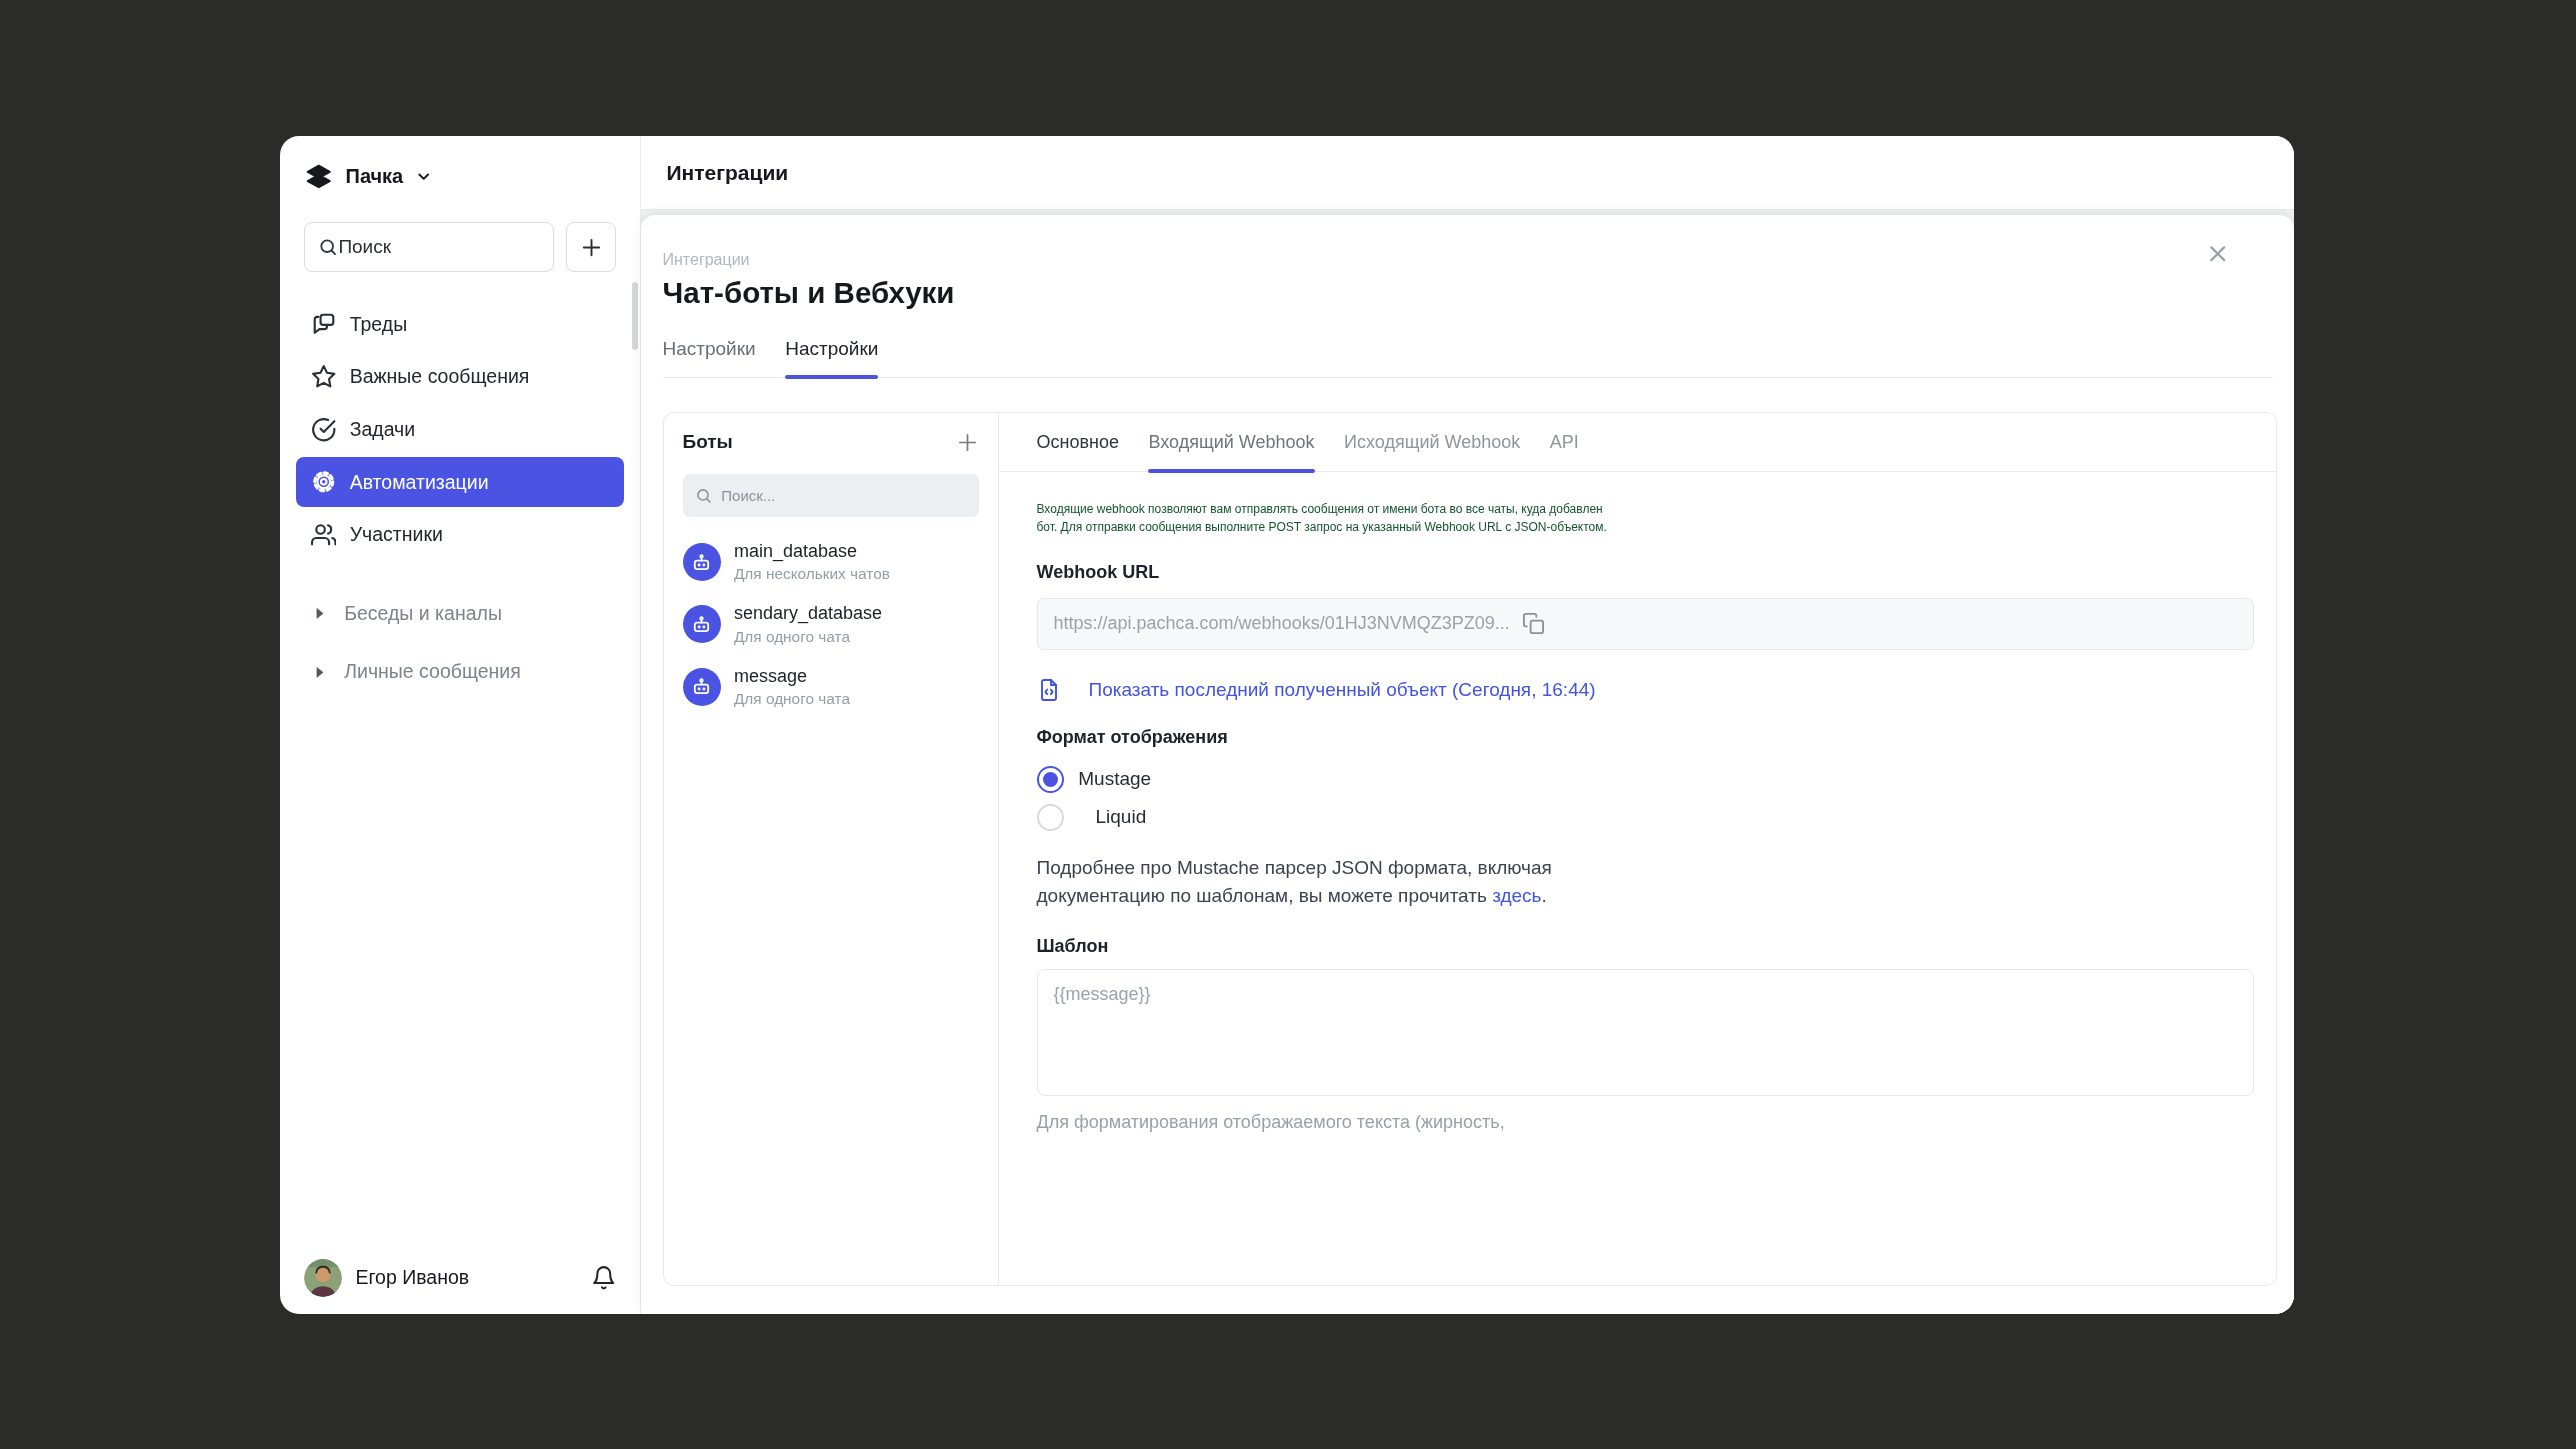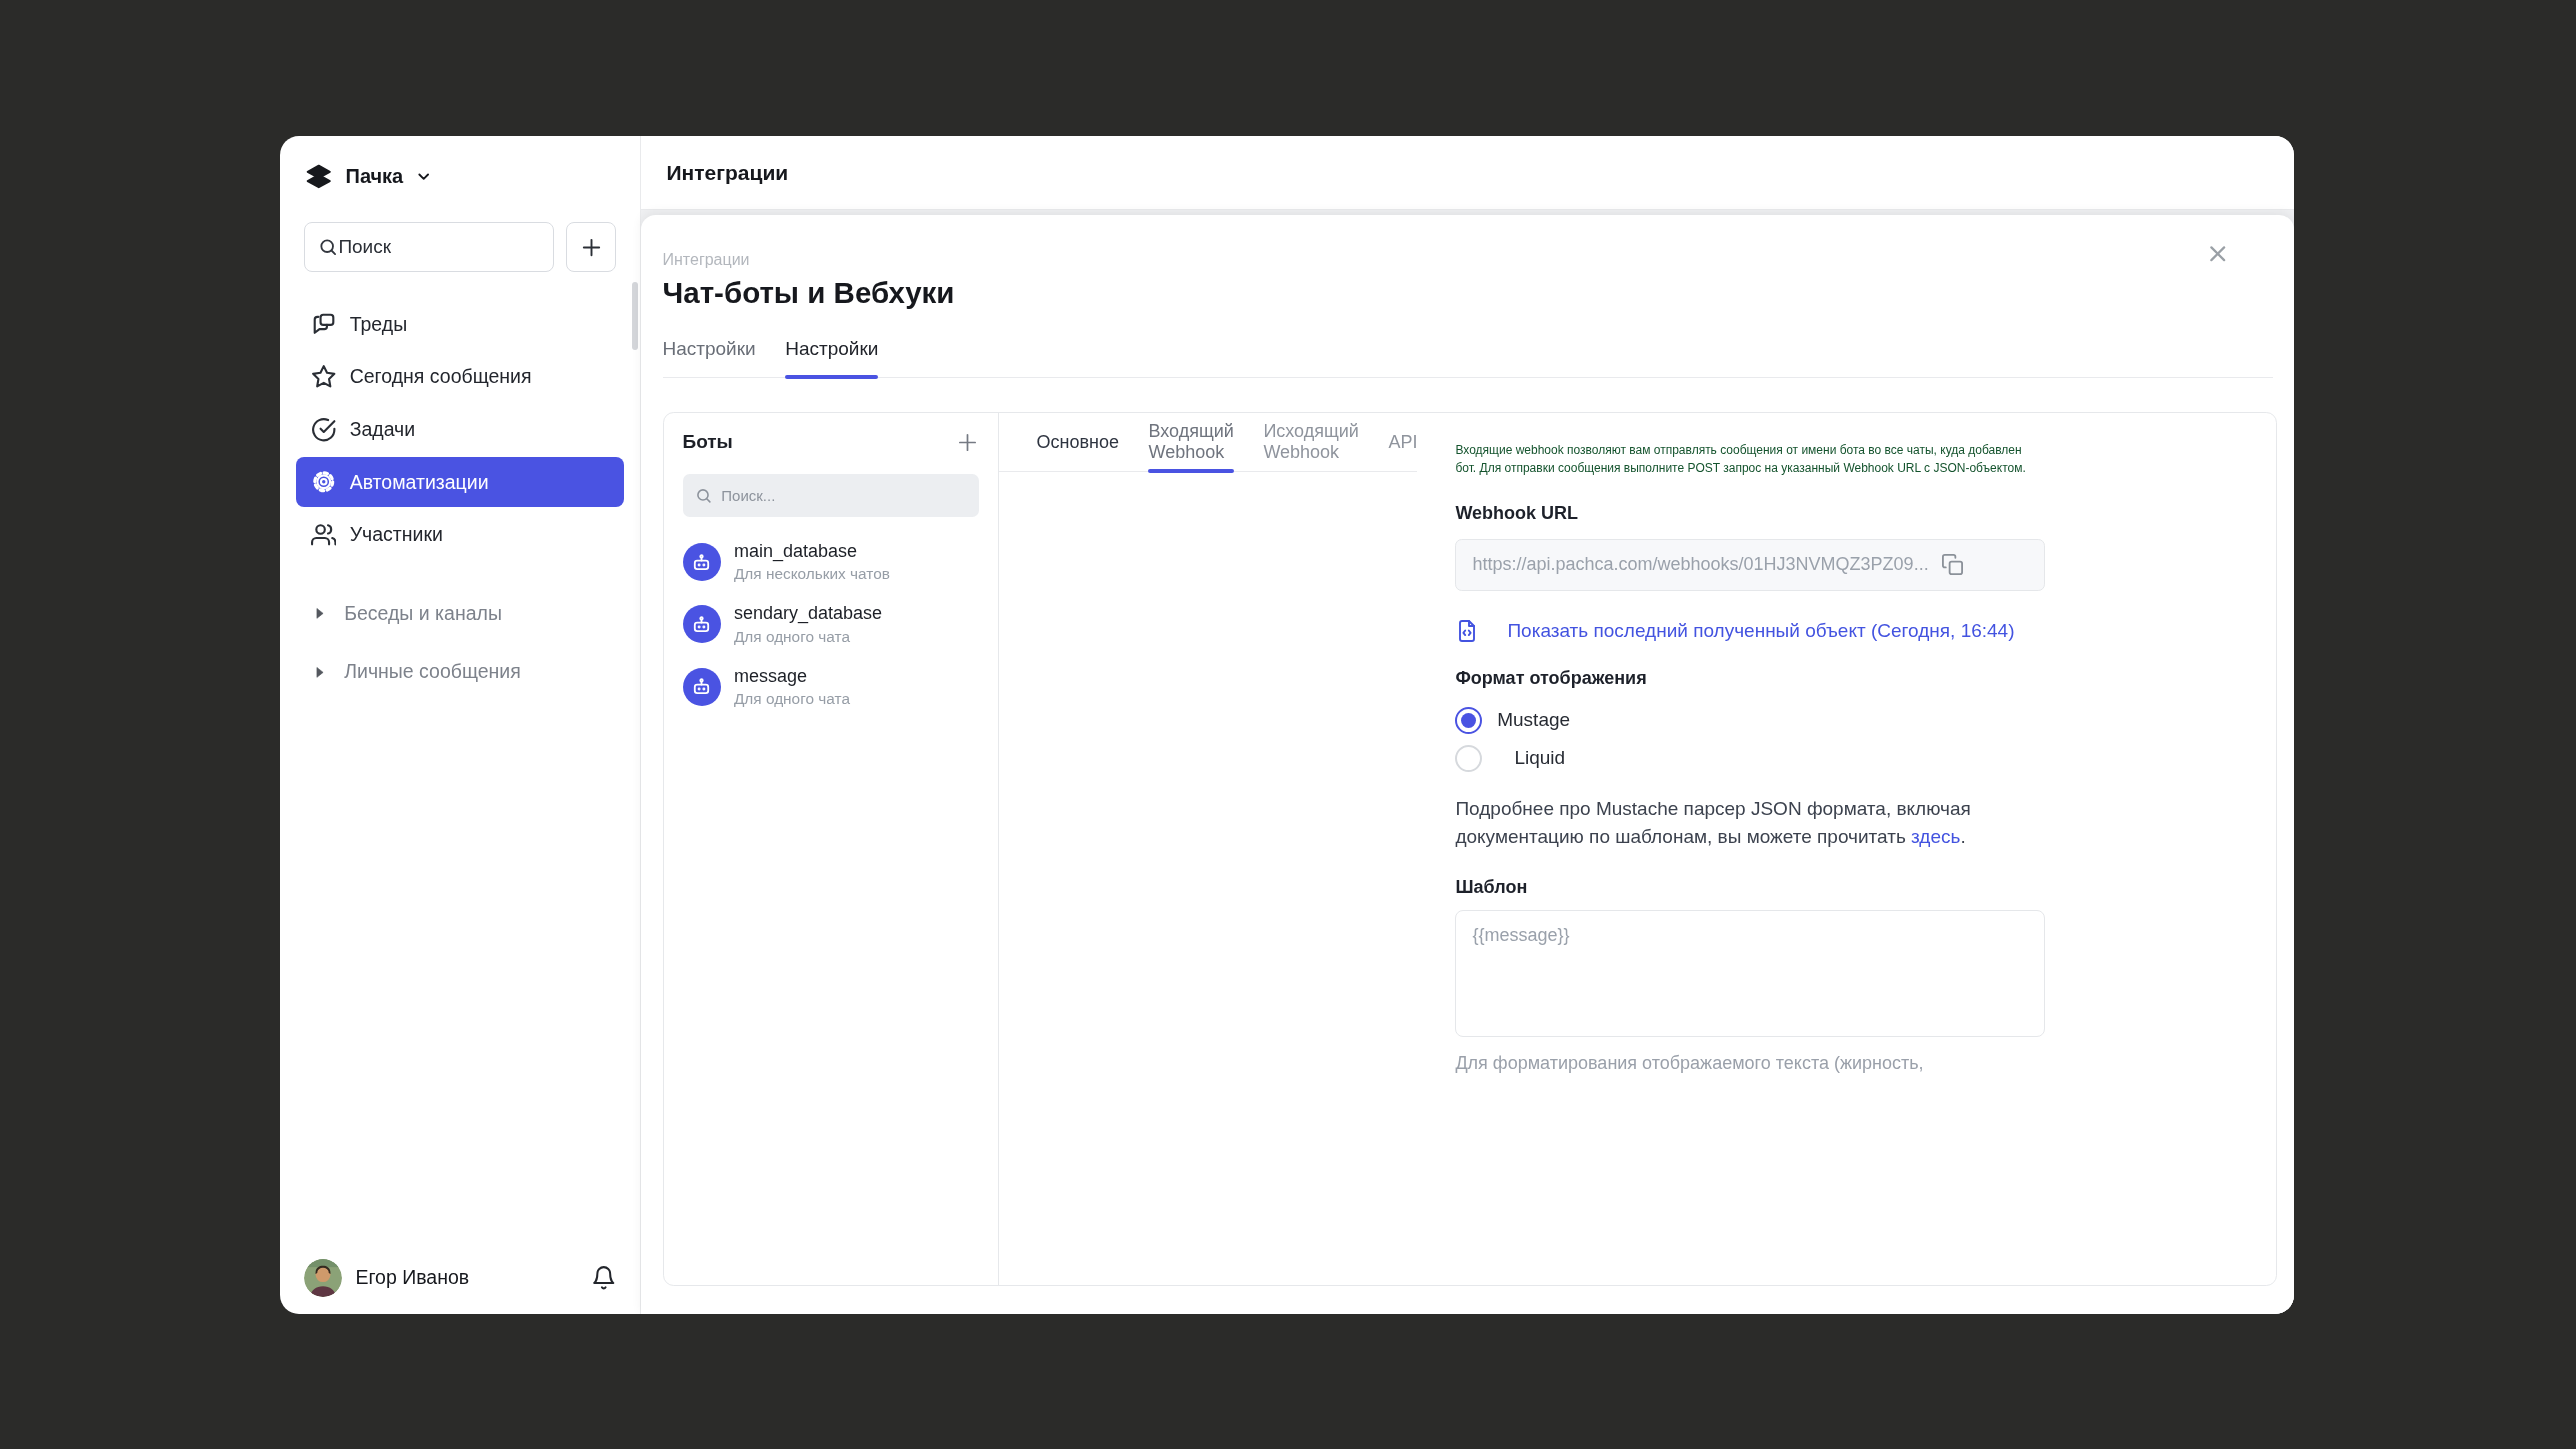--- a/index.html
+++ b/index.html
@@ -120,21 +120,21 @@
   .bots-list { margin-top: 24px; display: flex; flex-direction: column; gap: 20px; }
   .bot-row { display: flex; align-items: center; gap: 13.4px; cursor: pointer; }
   .bot-avatar {
     width: 38px; height: 38px; border-radius: 50%; background: var(--accent);
     display: flex; align-items: center; justify-content: center; flex: 0 0 38px;
   }
   .bot-avatar svg { width: 23px; height: 23px; stroke: #ffffff; }
   .bot-name { font-size: 18px; font-weight: 500; color: #1d2027; }
   .bot-sub { margin-top: 3.4px; font-size: 15.4px; color: #969da6; }
   
-  .settings-col { flex: 1; display: flex; min-width: 0; }
+  .settings-col { flex: 1; display: flex; flex-direction: column; min-width: 0; }
   .inner-tabs {
     height: 59px; flex: 0 0 59px; display: flex; align-items: center; gap: 29.5px;
     padding-left: 38px; border-bottom: 1.3px solid #e9eaed;
   }
   .itab { position: relative; font-size: 18px; color: #8f949d; cursor: pointer; height: 100%; display: flex; align-items: center; }
   .itab.strong { color: #2e3440; }
   .itab.active { color: #6f747e; }
   .itab.active::after {
     content: ""; position: absolute; left: 0; right: 0; bottom: -1.3px;
     height: 4px; border-radius: 2px; background: var(--accent);
@@ -215,21 +215,21 @@
         <svg viewBox="0 0 24 24" fill="none" stroke-width="2" stroke-linecap="round" stroke-linejoin="round">
           <rect x="9" y="3.5" width="12" height="9.5" rx="2.5"></rect>
           <path d="M15 13v1.5a2.5 2.5 0 0 1-2.5 2.5H8l-4.5 3.5V8a2.5 2.5 0 0 1 2.5-2.5h1"></path>
         </svg>
         <span class="nav-label">Треды</span>
       </div>
       <div class="nav-item">
         <svg viewBox="0 0 24 24" fill="none" stroke-width="2" stroke-linejoin="round">
             <polygon points="12 2 15.09 8.26 22 9.27 17 14.14 18.18 21.02 12 17.77 5.82 21.02 7 14.14 2 9.27 8.91 8.26"></polygon>
           </svg>
-        <span class="nav-label">Сегодня сообщения</span>
+        <span class="nav-label">Важные сообщения</span>
       </div>
       <div class="nav-item">
         <svg viewBox="0 0 24 24" fill="none" stroke-width="2" stroke-linecap="round" stroke-linejoin="round">
             <path d="M22 11.08V12a10 10 0 1 1-5.93-9.14"></path>
             <polyline points="22 4 12 14.01 9 11.01"></polyline>
           </svg>
         <span class="nav-label">Задачи</span>
       </div>
       <div class="nav-item active">
         <svg viewBox="0 0 24 24" fill="none" stroke-linecap="round">

